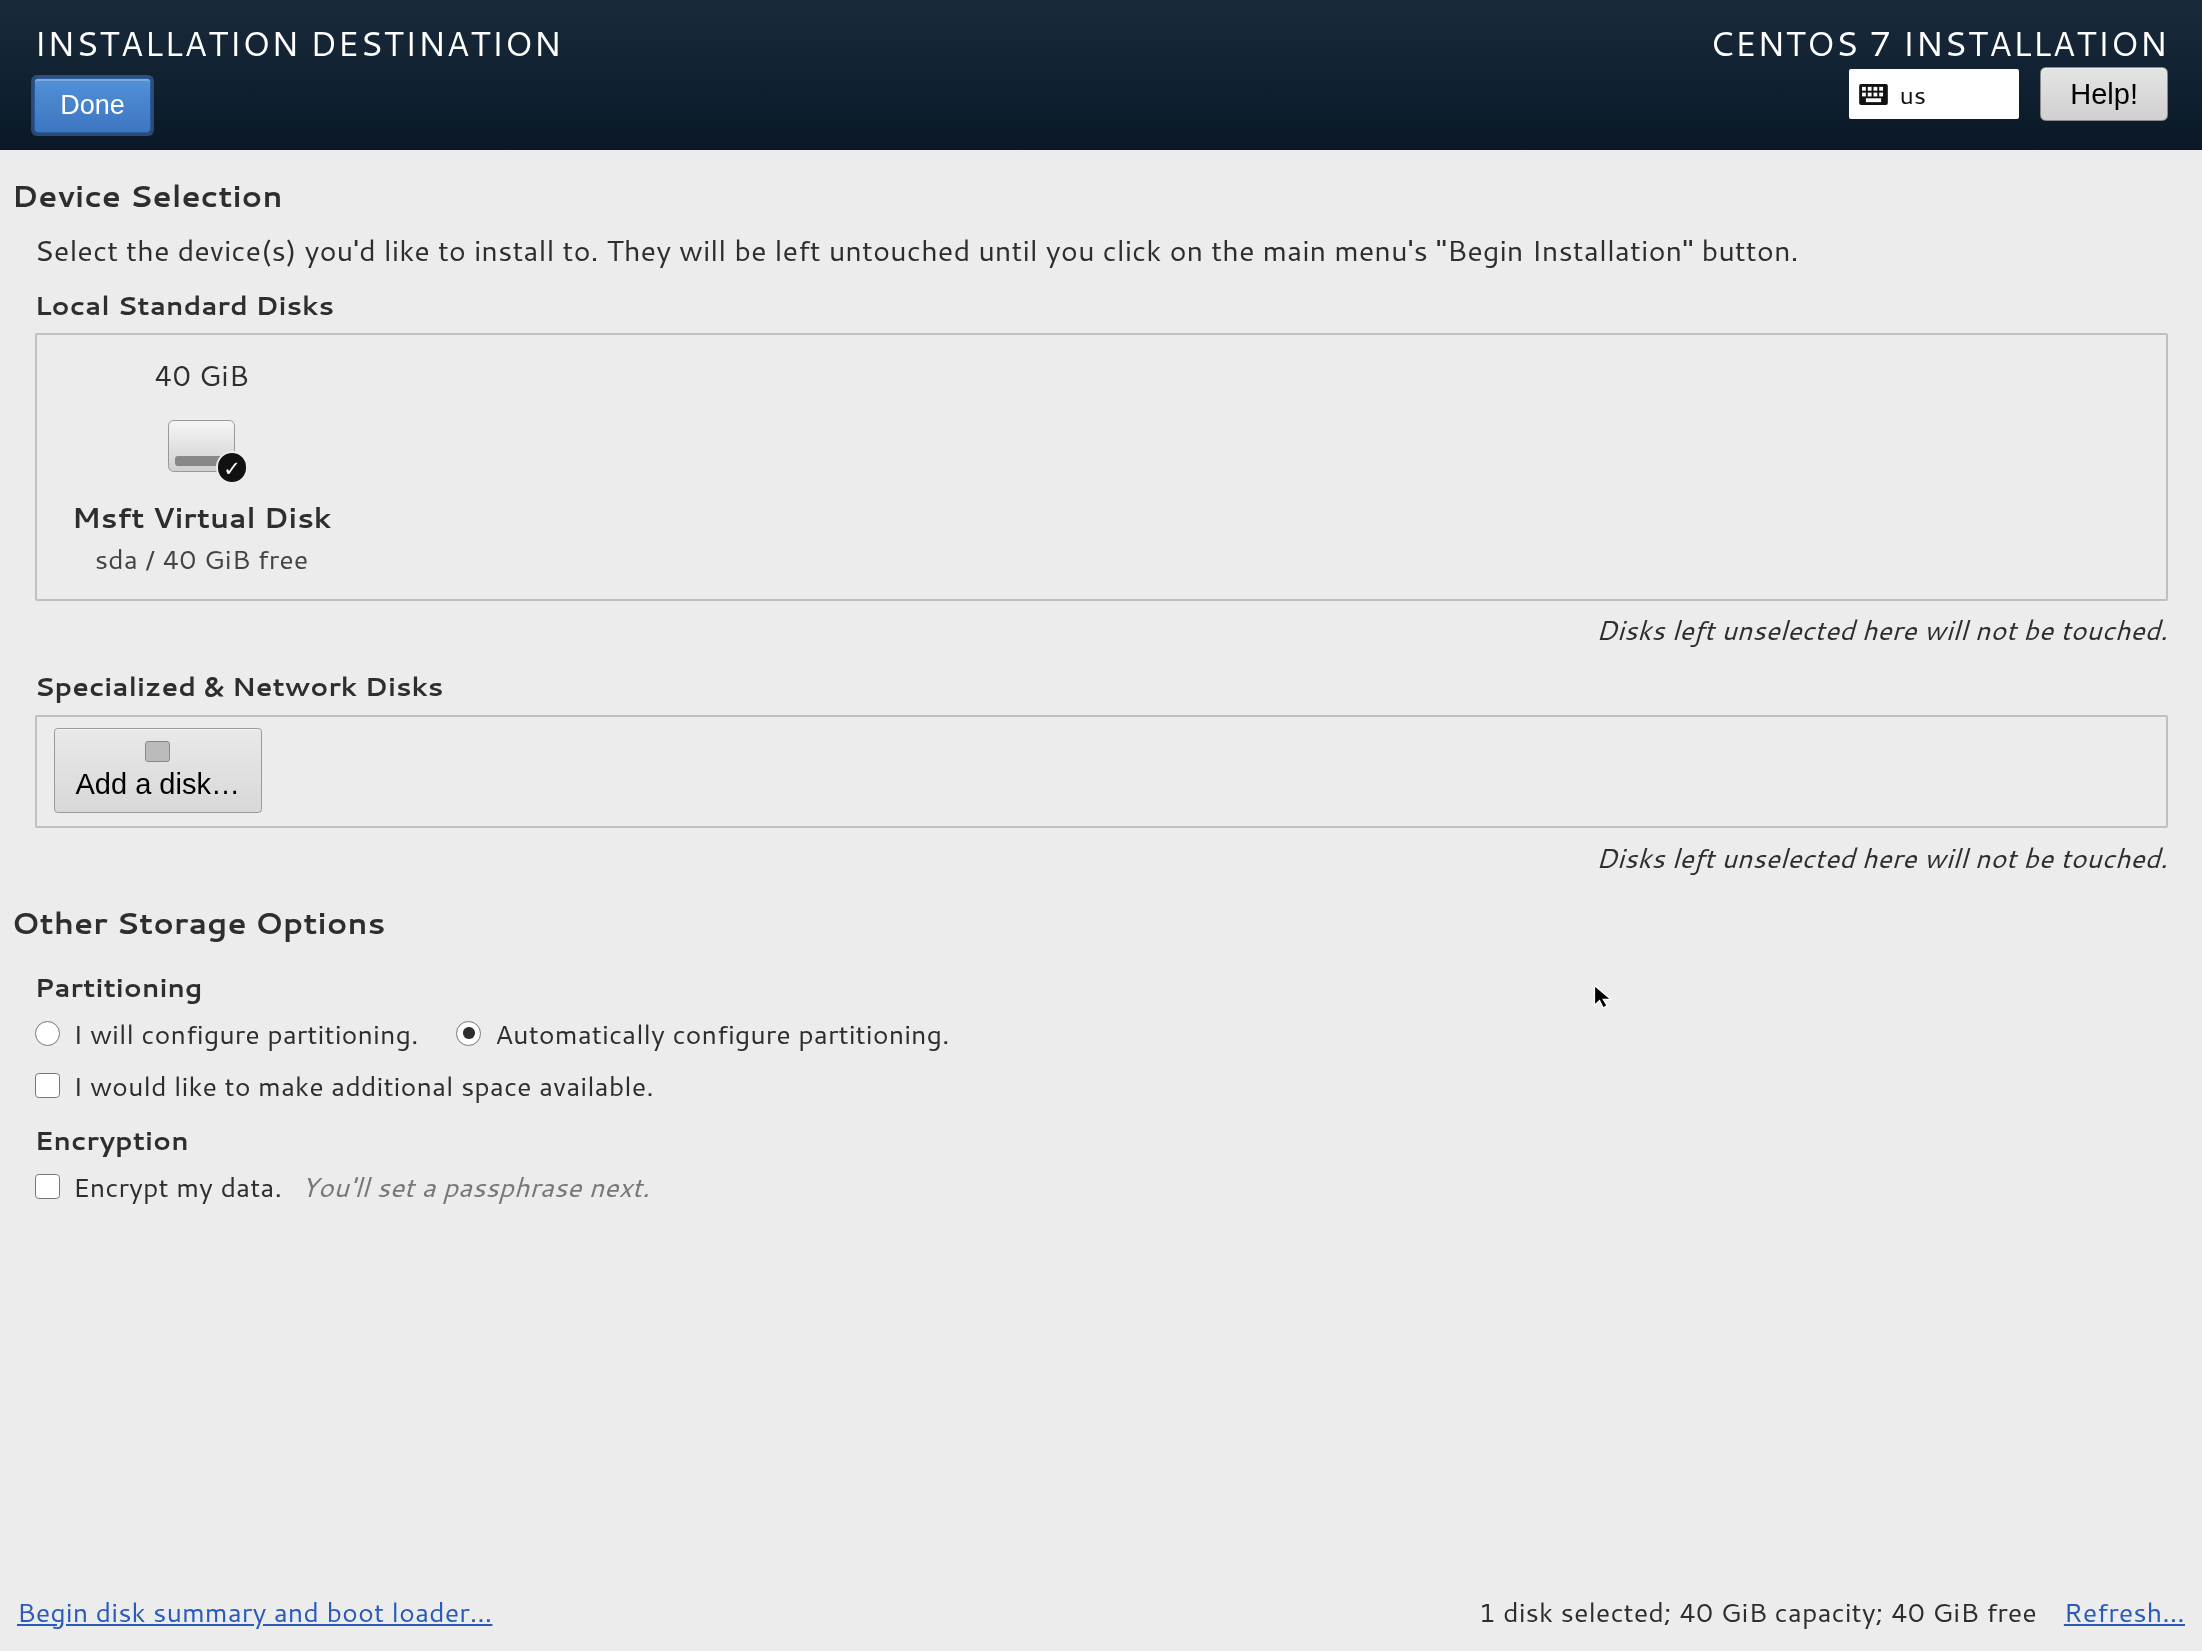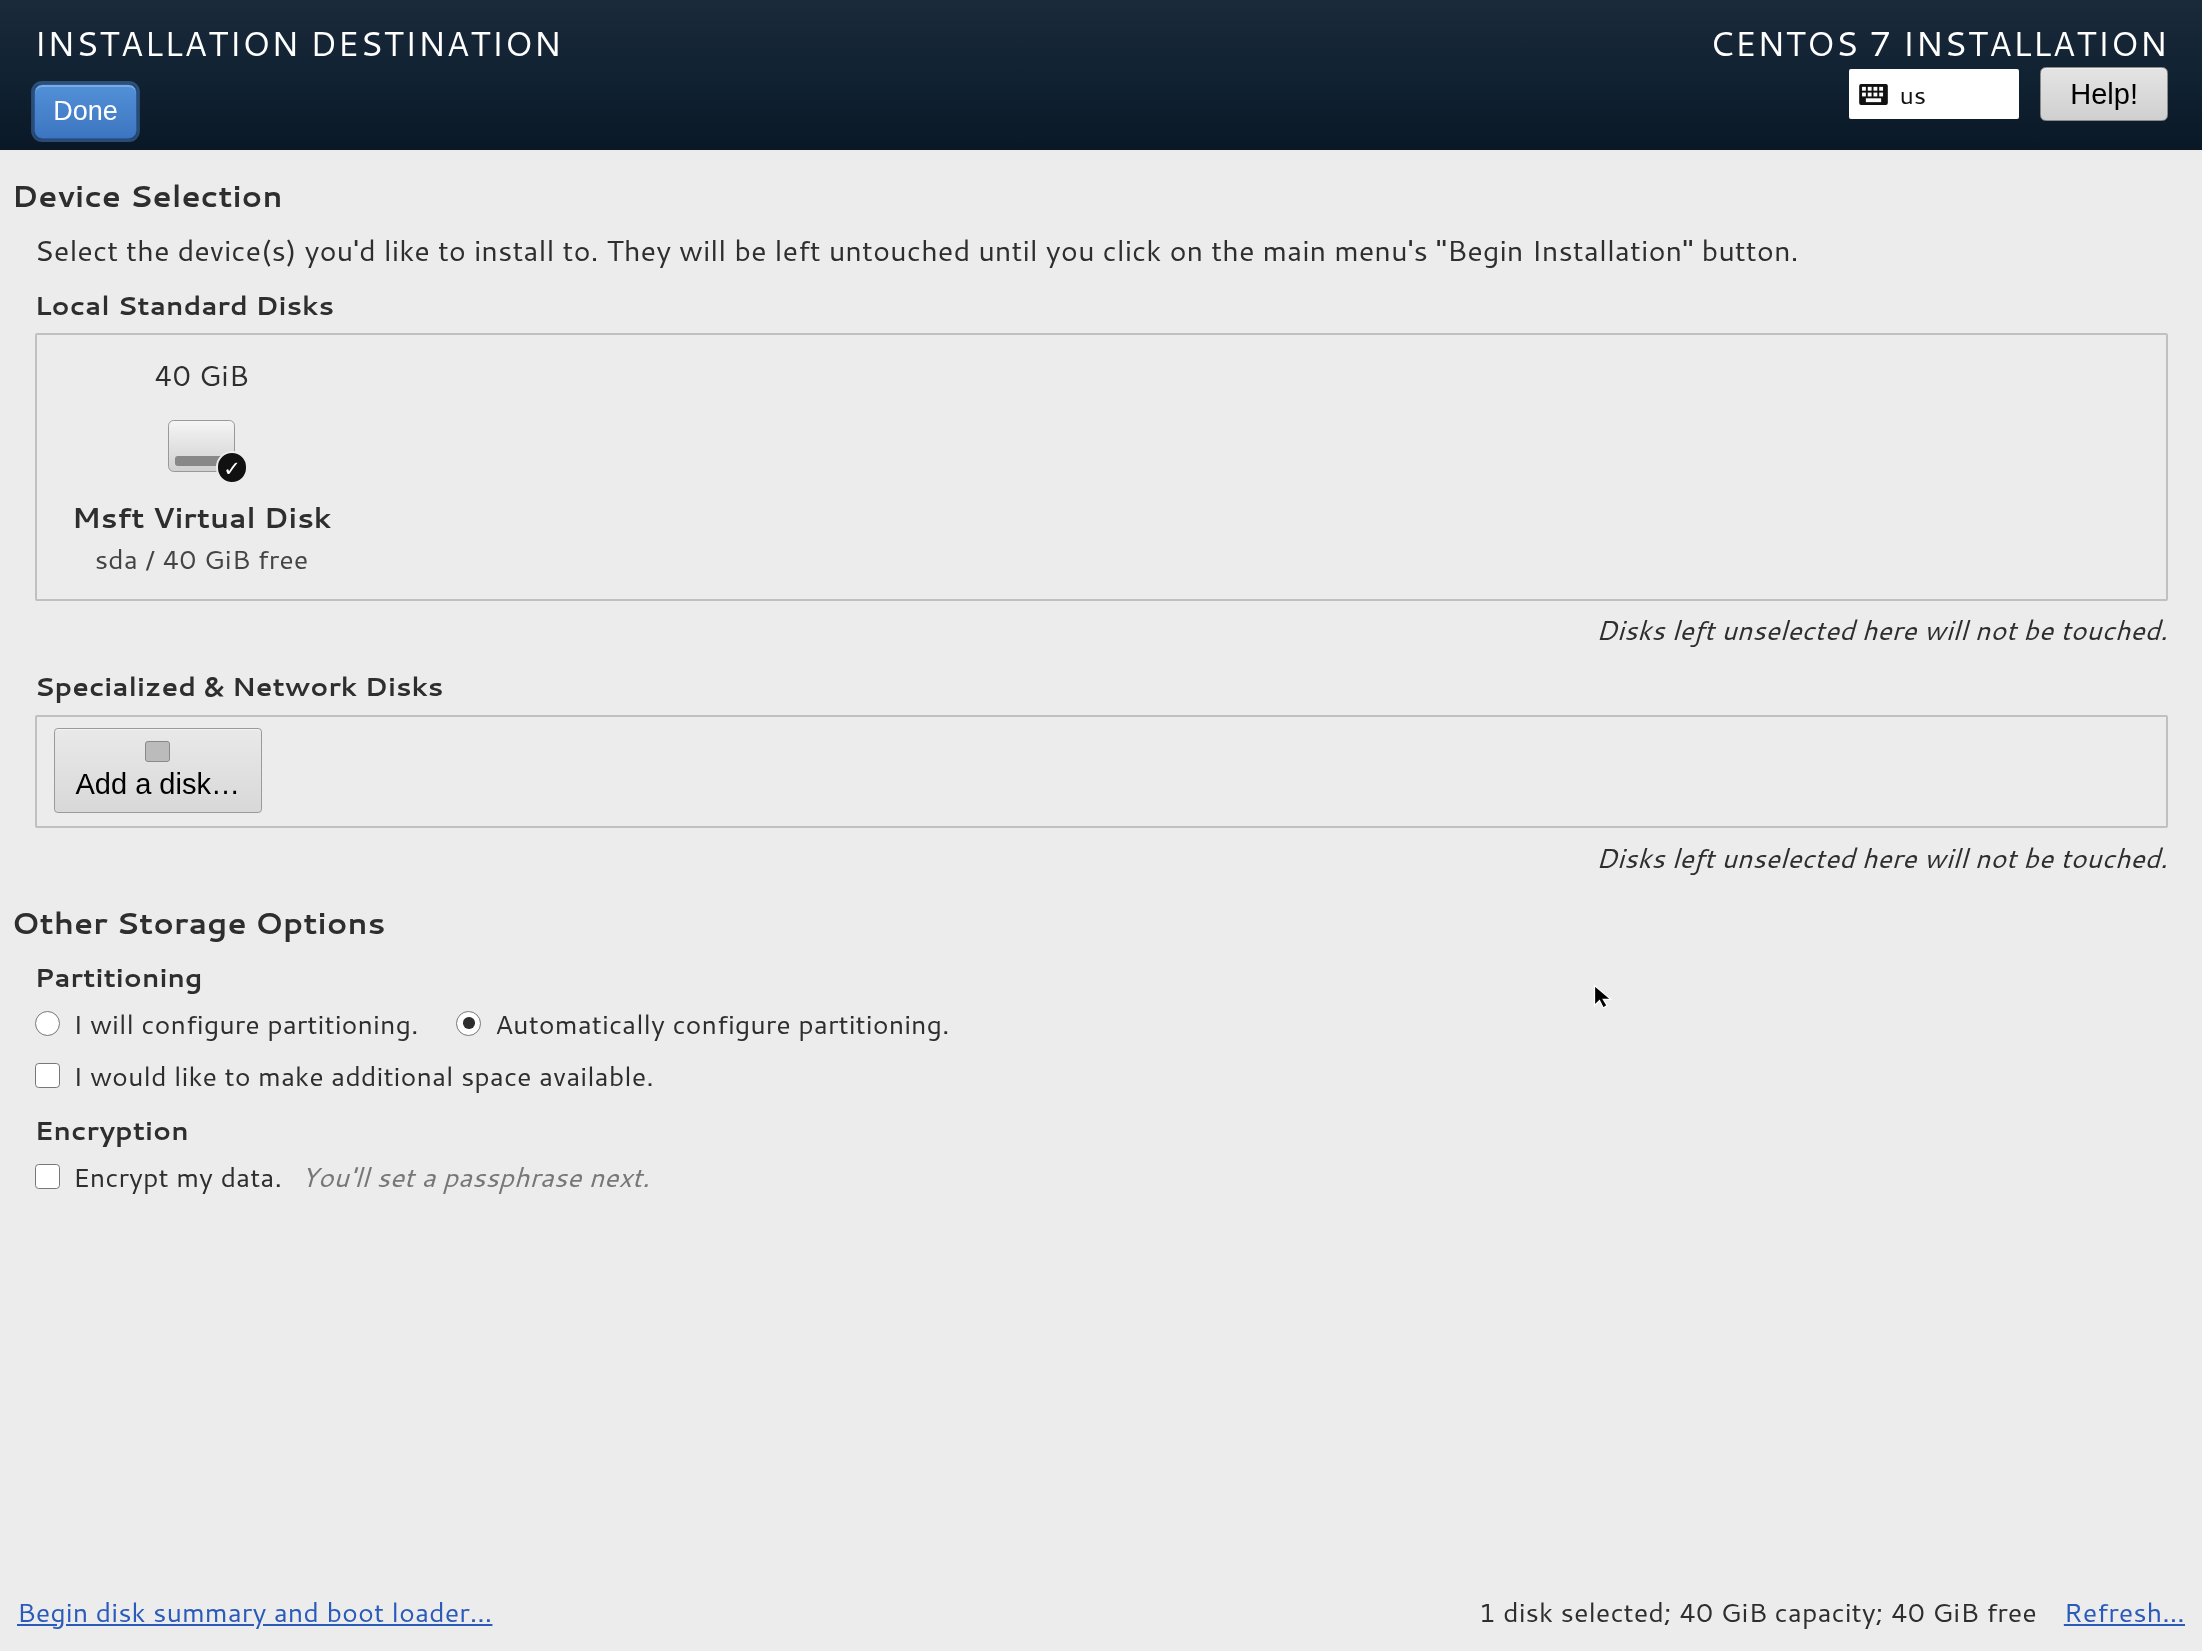--- a/index.html
+++ b/index.html
@@ -21,26 +21,26 @@
   justify-content: space-between;
   color: #fff;
 }
 .header-left { display: flex; flex-direction: column; }
 .header-title {
   font-size: 34px;
   font-weight: 400;
   letter-spacing: 1px;
 }
 .done-btn {
-  margin-top: 17px;
-  width: 103px;
+  margin-top: 11px;
+  width: 117px;
   height: 55px;
   background: linear-gradient(#5290d8, #3d76c0);
   border: 1.9px solid #2a5a9c;
-  border-radius: 8px;
+  border-radius: 3px;
   color: #fff;
   font-size: 27px;
   box-shadow: inset 0 1.9px 0 rgba(255,255,255,0.25), 0 0 0 2.9px rgba(100,170,255,0.35);
 }
 .header-right { display: flex; flex-direction: column; align-items: flex-end; }
 .header-subtitle {
   font-size: 34px;
   font-weight: 300;
   letter-spacing: 1px;
 }
@@ -117,21 +117,21 @@
   flex-direction: column;
   align-items: center;
   gap: 5.7px;
   box-shadow: inset 0 1px 0 rgba(255,255,255,0.5);
 }
 .add-disk-icon {
   width: 25px; height: 21px; background: #bbb; border:1px solid #888; border-radius:2.9px;
 }
 .storage-section { margin-top: 23px; }
 .options-group { margin-left: 23px; }
-.group-label { font-weight: 600; font-size: 27px; margin-top: 13px; margin-bottom: 7.6px; }
+.group-label { font-weight: 600; font-size: 27px; margin-top: 23px; margin-bottom: 7.6px; }
 .radio-row, .check-row { display: flex; align-items: center; gap: 13.4px; font-size: 27px; margin-bottom: 13.4px; }
 .radio {
   width: 25px; height: 25px; border: 1.9px solid #777; border-radius: 50%;
   display: inline-flex; align-items: center; justify-content: center; background:#fff;
 }
 .radio.selected::after { content:""; width:11.5px; height:11.5px; background:#2e2e2e; border-radius:50%; }
 .checkbox {
   width: 25px; height: 25px; border: 1.9px solid #777; border-radius: 3.8px; background:#fff;
 }
 .encrypt-hint { font-style: italic; color: #777; margin-left: 5.7px; }

